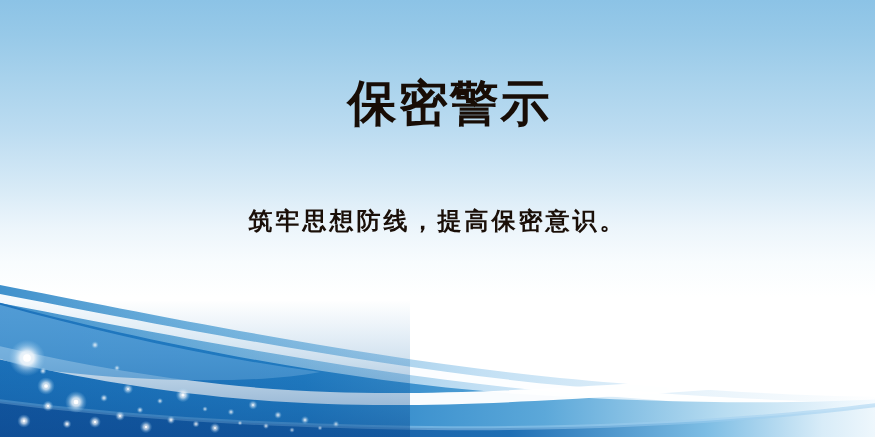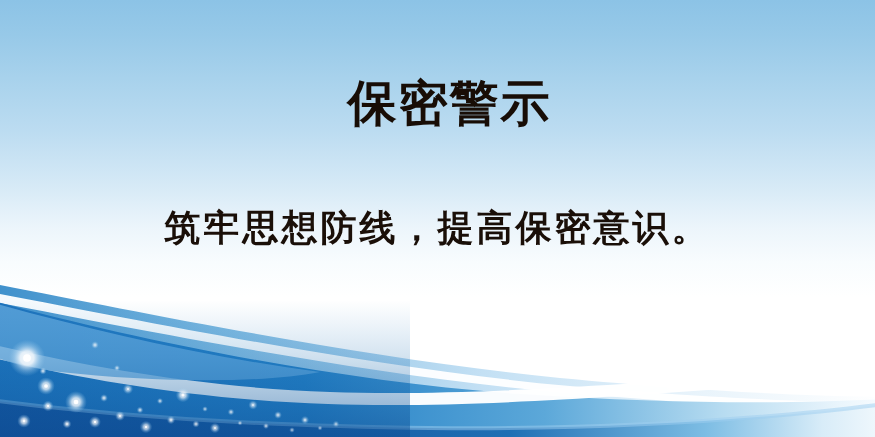--- a/index.html
+++ b/index.html
@@ -56,21 +56,21 @@
     color: #180d06;
     letter-spacing: 2px;
     white-space: nowrap;
   }
   #page-subtitle {
     position: absolute;
     top: 208px;
     left: 0;
     width: 875px;
     text-align: center;
-    font-size: 36px;
+    font-size: 24px;
     line-height: 1.12;
     font-weight: bold;
     color: #1a0f08;
     letter-spacing: 3px;
     white-space: nowrap;
   }
 </style>
 </head>
 <body>
 

